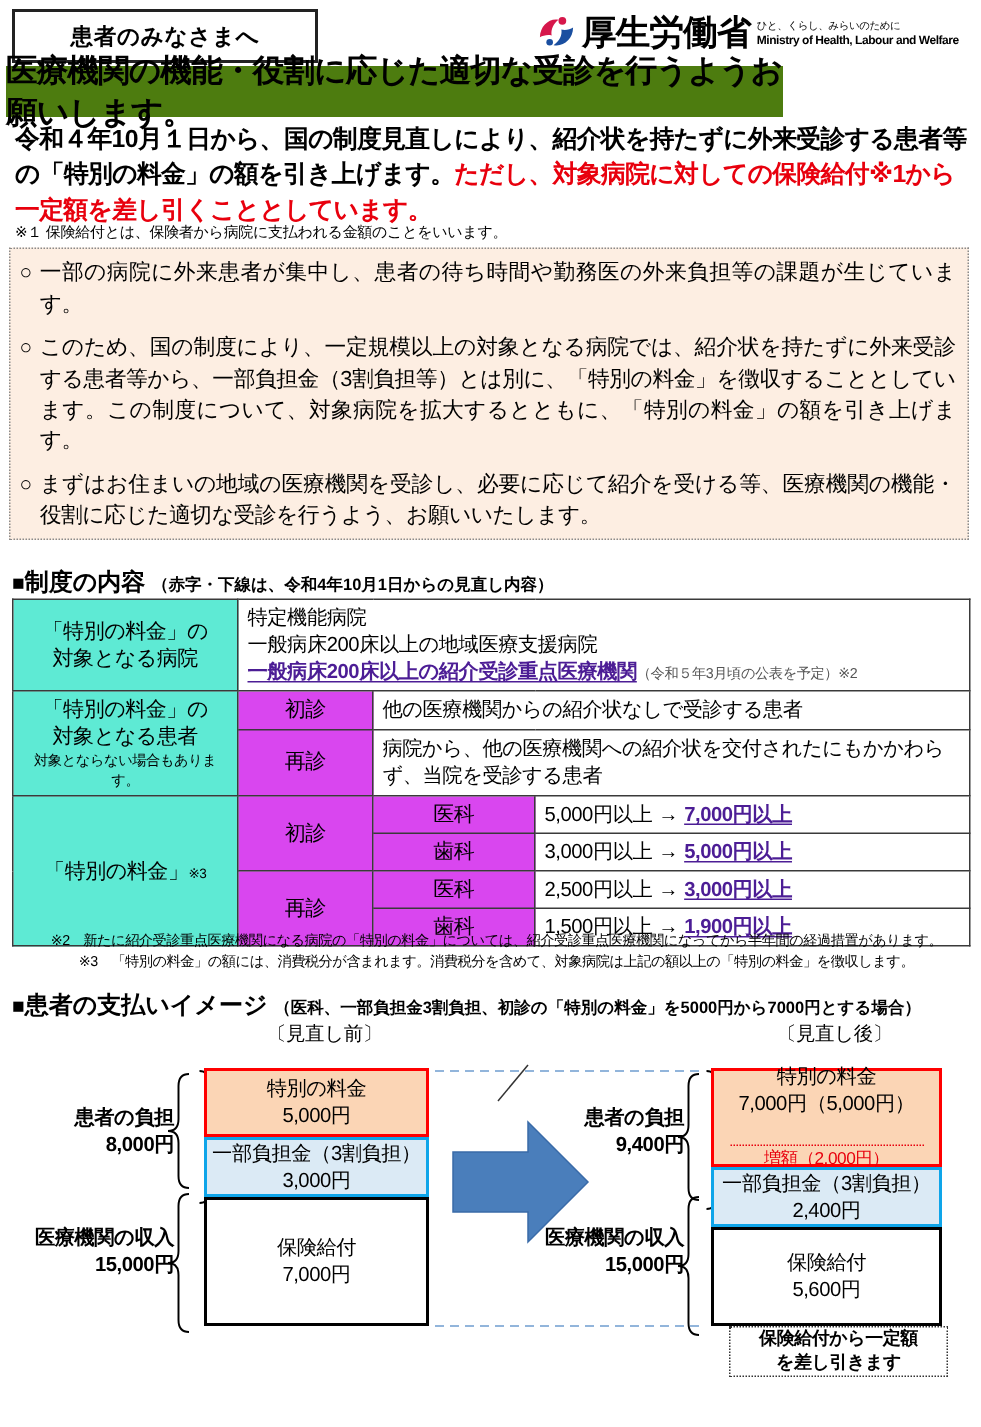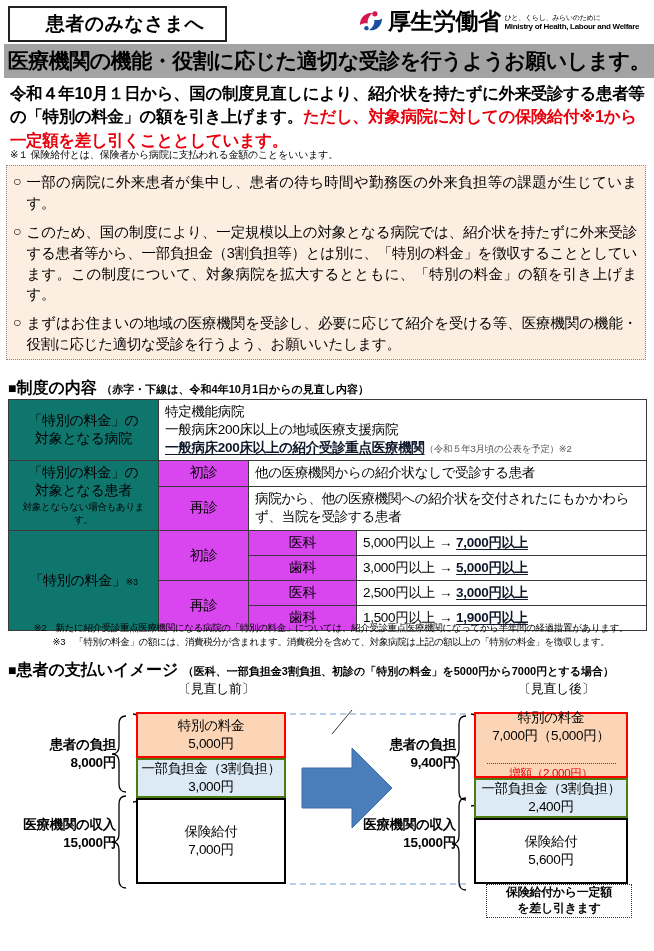--- a/index.html
+++ b/index.html
@@ -16,40 +16,40 @@
     overflow: hidden;
   }
   .page { position: relative; width: 654px; height: 951px; }
 
   
   .hdr-title-box {
     position: absolute; left: 8px; top: 6px;
     width: 200px; height: 32px;
     border: 2px solid #222;
     display: flex; align-items: center; justify-content: center;
-    font-weight: bold; font-size: 19px; letter-spacing: 0.5px; padding-left: 15px;
+    font-weight: bold; font-size: 15px; letter-spacing: 0.5px;
   }
   .logo-wrap {
     position: absolute; left: 358px; top: 8px;
     display: flex; align-items: center; gap: 4px;
   }
   .logo-mark { width: 26px; height: 26px; display:block; }
   .logo-jp {
     font-size: 23px; font-weight: bold; letter-spacing: -0.5px;
     line-height: 26px; white-space: nowrap;
   }
   .logo-en { line-height: 1.15; padding-top: 3px; }
   .logo-en .l1 { font-size: 7px; letter-spacing: -0.3px; display:block; white-space: nowrap;}
   .logo-en .l2 { font-size: 8px; font-weight: bold; letter-spacing: -0.3px; display:block; white-space: nowrap;}
 
   
   .banner {
     position: absolute; left: 4px; top: 44px;
-    width: 650px; height: 34px;
-    background: #a3a3a3;
+    width: 518px; height: 34px;
+    background: #4d7c0f;
     display: flex; align-items: center; justify-content: center;
     font-size: 21px; font-weight: bold; letter-spacing: -0.5px;
   }
 
   
   .lead {
     position: absolute; left: 10px; top: 82px; width: 636px;
     font-size: 16.5px; font-weight: bold; line-height: 1.42;
     letter-spacing: -0.4px;
   }
@@ -94,29 +94,29 @@
     table-layout: fixed;
   }
   .tbl td {
     border: 1px solid #3a3a3a;
     padding: 3px 6px;
     font-size: 13.5px;
     letter-spacing: -0.3px;
     vertical-align: middle;
   }
   .tbl td.hdcell {
-    background: #0f766e;
+    background: #5eead4;
     text-align: center;
     font-size: 14px;
   }
   .tbl td.sub { background: #d946ef; text-align: center; font-size: 14px; }
   .tbl .tiny { font-size: 9.5px; display: block; margin-top: 1px; }
   .tbl .sup { font-size: 9px; vertical-align: baseline; }
   .red-ul {
-    color: #0f172a; font-weight: bold;
+    color: #4c1d95; font-weight: bold;
     text-decoration: underline; text-underline-offset: 2px;
   }
   .gray-small { font-size: 9.5px; color: #555; font-weight: normal;
                 text-decoration: none; }
   .fee-val { text-align: left; font-size: 14px; white-space: nowrap; }
   .fee-val .arrow { padding: 0 4px; }
 
   
   .note23 {
     position: absolute; left: 8px; top: 621px; width: 646px;
@@ -129,21 +129,21 @@
     position: absolute; font-size: 13px; letter-spacing: -0.3px; white-space: nowrap;
   }
   .box {
     position: absolute; box-sizing: border-box;
     display: flex; flex-direction: column;
     align-items: center; justify-content: center;
     font-size: 13.5px; line-height: 1.3; letter-spacing: -0.3px;
     text-align: center;
   }
   .box-special { background: #fbd5b5; border: 2px solid #ff0000; }
-  .box-partial { background: #dbeaf5; border: 2px solid #4d7c0f; }
+  .box-partial { background: #dbeaf5; border: 2px solid #0ea5e9; }
   .box-insur   { background: #ffffff; border: 2px solid #000000; }
   .zougaku {
     color: #e8000d; font-weight: normal; font-size: 11.5px;
     border-top: 1.5px dotted #e8000d;
     margin-top: 19px; padding-top: 2px; width: 86%;
   }
   .lbl {
     position: absolute; font-weight: bold; font-size: 13.5px;
     letter-spacing: -0.3px; text-align: right; white-space: nowrap;
   }

